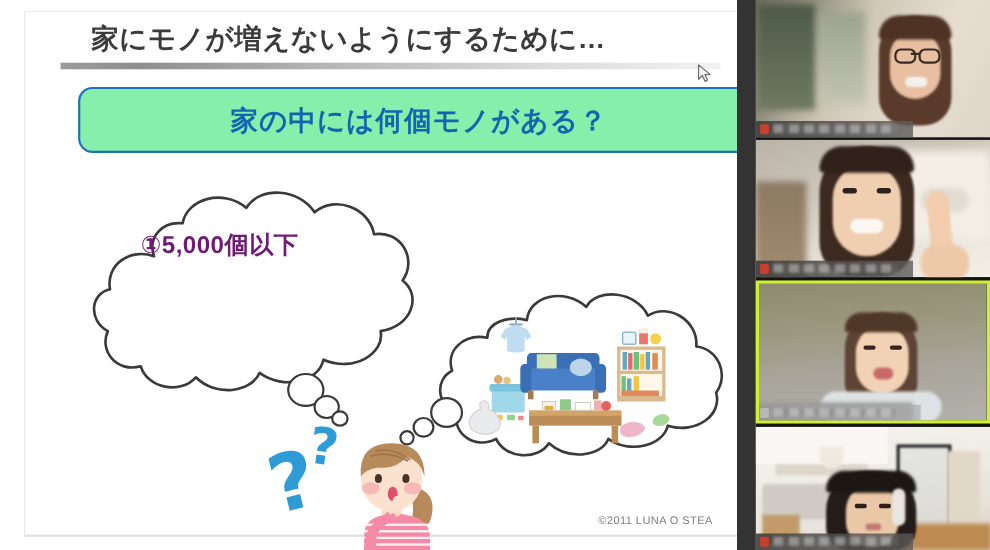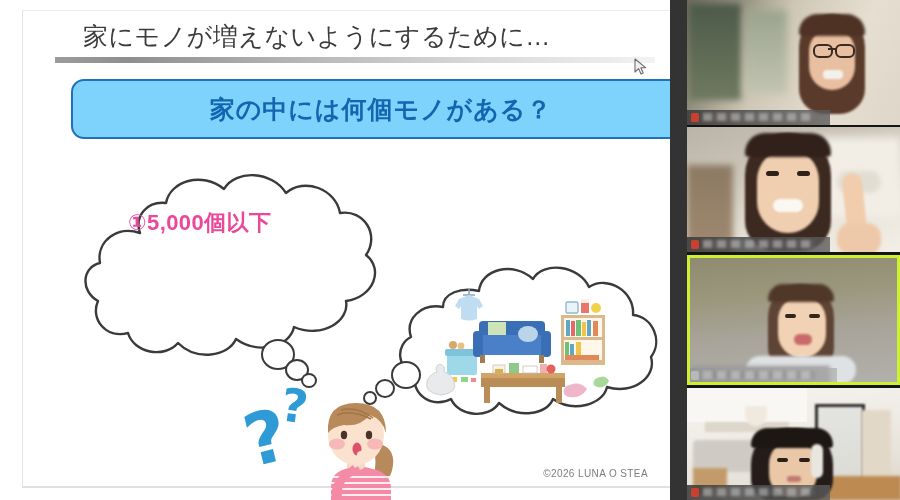--- a/index.html
+++ b/index.html
@@ -15,44 +15,44 @@
   .slide-frame{
     position:absolute;left:22px;top:10px;width:648px;height:478px;
     background:#ffffff;
     border-left:1px solid #e3e3e3;
     border-top:1px solid #eceaea;
     border-bottom:2px solid #e0e0e0;
     box-sizing:border-box;
   }
   .slide-title{
     position:absolute;left:60px;top:8px;width:560px;height:34px;
-    font-size:25px;font-weight:normal;color:#3b3b3b;
+    font-size:25px;font-weight:bold;color:#3b3b3b;
     letter-spacing:0.5px;white-space:nowrap;
     line-height:34px;
   }
   .title-rule{
     position:absolute;left:32px;top:46px;width:600px;height:6px;
     background:linear-gradient(to right,#9c9c9c 0%,#8e8e8e 12%,#b5b5b5 40%,#d8d8d8 70%,#f2f2f2 100%);
   }
   .q-box{
     position:absolute;left:48px;top:68px;width:620px;height:60px;
-    border:2.5px solid #1f72b8;border-radius:13px;background:#7dd3fc;
+    border:2.5px solid #1f72b8;border-radius:13px;background:#86efac;
     box-sizing:border-box;
   }
   .q-box-text{
     position:absolute;left:0;top:0;width:100%;height:100%;
     display:flex;align-items:center;justify-content:center;
     font-size:25px;font-weight:bold;color:#1266b0;letter-spacing:1px;
   }
 
   
   .cloud-ans{position:absolute;left:55px;top:152px;width:345px;height:200px;}
   .ans-list{
     position:absolute;left:50px;top:44px;width:250px;
-    font-size:22px;font-weight:bold;color:#ec4899;line-height:1.42;
+    font-size:22px;font-weight:bold;color:#701a75;line-height:1.42;
     letter-spacing:0.4px;
   }
   .ans-list div{white-space:nowrap;}
 
   
   .cloud-room{position:absolute;left:372px;top:248px;width:268px;height:165px;}
   
   .tail{position:absolute;border:2.4px solid #3a3a3a;border-radius:50%;background:#fff;}
 
   
@@ -260,21 +260,21 @@
             <line x1="28" y1="112" x2="88" y2="112"></line>
             <line x1="28" y1="118" x2="88" y2="118"></line>
           </g>
 
           <path d="M30 118 q-6 -22 10 -34 q8 -6 12 -10 l5 6 q-6 6 -12 10 q-10 8 -4 28 Z" fill="#f48aa6"></path>
           <path d="M48 74 q8 -6 12 -10 l4 5 q-5 6 -12 10 Z" fill="#fbe2cf"></path>
           <circle cx="58" cy="66" r="4" fill="#fbe2cf"></circle>
         </svg>
       </div>
 
-      <div class="copyright">©2026 LUNA O STEA</div>
+      <div class="copyright">©2011 LUNA O STEA</div>
     </div>
 
     <div class="cursor">
       <svg width="14" height="18" viewBox="0 0 14 18">
         <path d="M1 1 L1 14 L4.6 10.6 L7 16 L9.2 15 L6.9 9.8 L11.6 9.6 Z" fill="#f2f2f2" stroke="#6b6b6b" stroke-width="1.1" stroke-linejoin="round"></path>
       </svg>
     </div>
   </div>
 
   <div class="gutter"></div>

